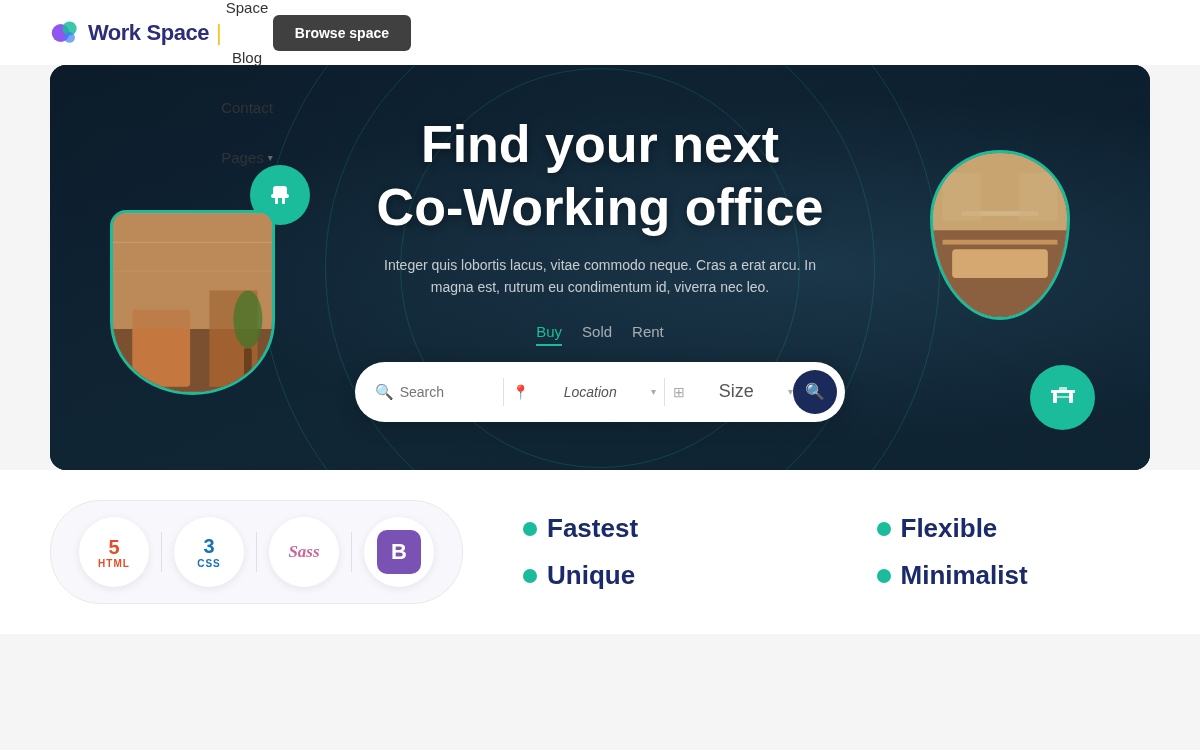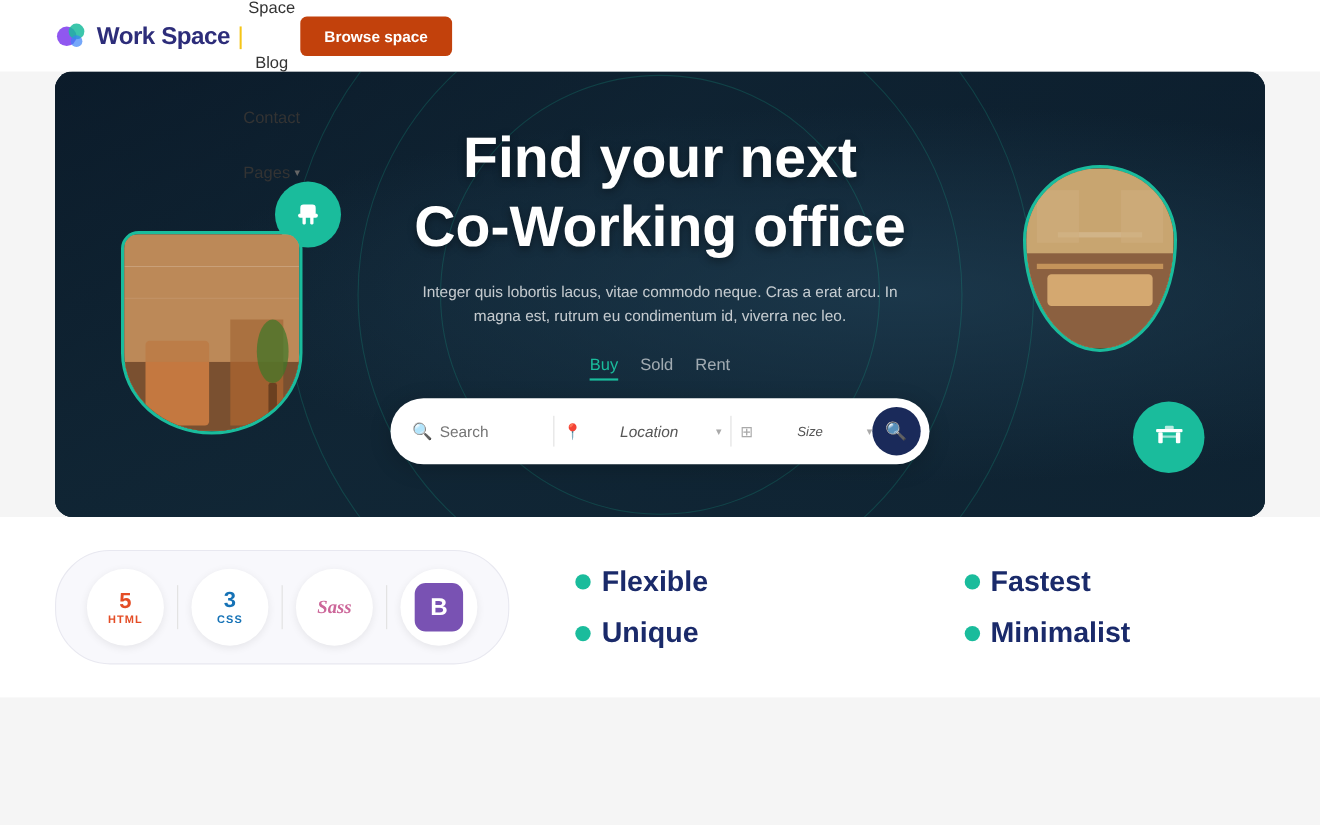--- a/index.html
+++ b/index.html
@@ -47,21 +47,21 @@
       display: flex;
       align-items: center;
       gap: 4px;
       cursor: pointer;
     }
     .nav-links .chevron {
       font-size: 10px;
       color: #666;
     }
     .browse-btn {
-      background: #c2410c;
+      background: #404040;
       color: #fff;
       border: none;
       padding: 10px 22px;
       border-radius: 6px;
       font-size: 14px;
       font-weight: 600;
       cursor: pointer;
     }
 
     
@@ -250,21 +250,21 @@
     .location-text { font-size: 14px; color: #555; flex: 1; font-style: italic; }
     .dropdown-arrow { color: #aaa; font-size: 10px; }
     .size-section {
       display: flex;
       align-items: center;
       gap: 6px;
       flex: 1;
       cursor: pointer;
     }
     .size-icon { color: #aaa; font-size: 14px; }
-    .size-text { font-size: 12px; color: #555; flex: 1; font-style: italic; }
+    .size-text { font-size: 18px; color: #555; flex: 1; }
     .search-btn {
       width: 44px;
       height: 44px;
       background: #1a2a5a;
       border: none;
       border-radius: 50%;
       cursor: pointer;
       display: flex;
       align-items: center;
       justify-content: center;
@@ -517,25 +517,25 @@
     <div class="tech-badge">
       <div class="bootstrap-outer">
         <span>B</span>
       </div>
     </div>
   </div>
 
   <div class="features-grid">
     <div class="feature-item">
       <div class="feature-dot"></div>
-      <span class="feature-label">Flexible</span>
+      <span class="feature-label">Fastest</span>
     </div>
     <div class="feature-item">
       <div class="feature-dot"></div>
-      <span class="feature-label">Fastest</span>
+      <span class="feature-label">Flexible</span>
     </div>
     <div class="feature-item">
       <div class="feature-dot"></div>
       <span class="feature-label">Unique</span>
     </div>
     <div class="feature-item">
       <div class="feature-dot"></div>
       <span class="feature-label">Minimalist</span>
     </div>
   </div>

